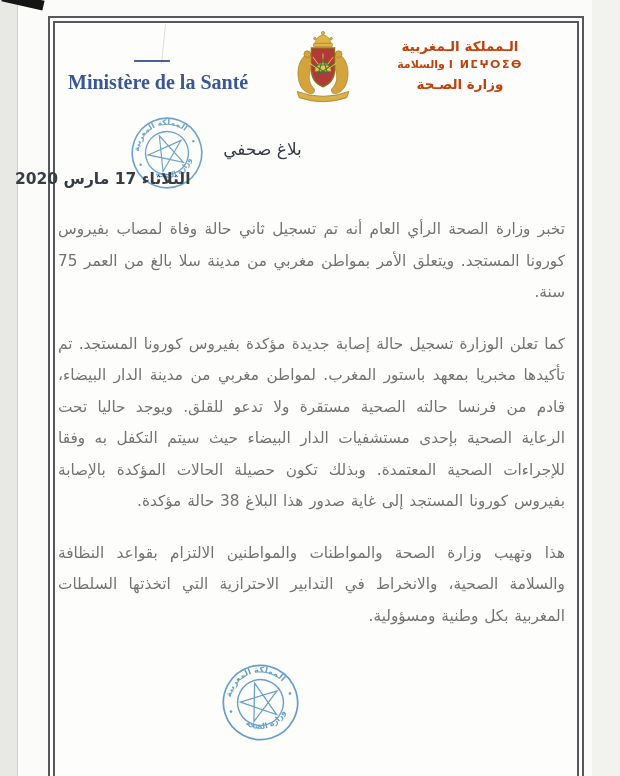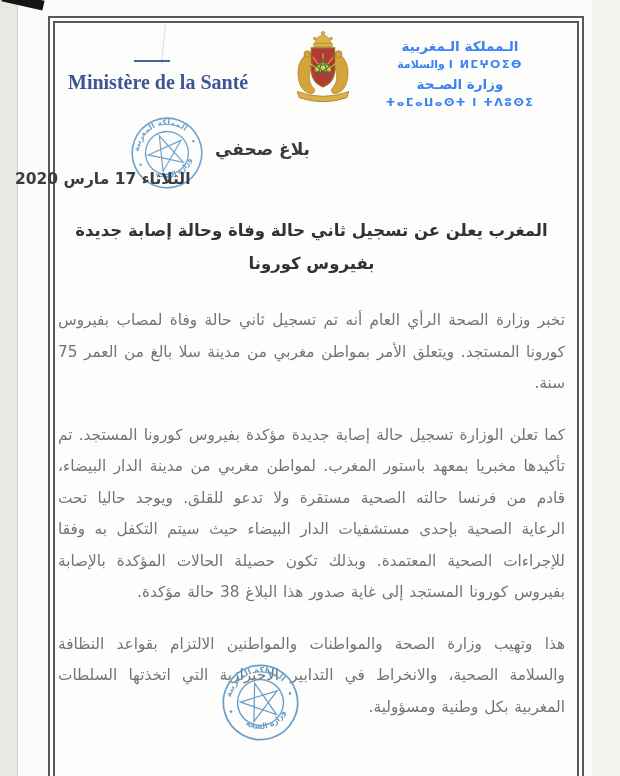--- a/index.html
+++ b/index.html
@@ -21,33 +21,33 @@
 
   
   .hdr-left{position:absolute;left:68px;top:52px;width:168px;text-align:center;color:#3b5694;
     font-family:"Liberation Serif",serif;font-weight:bold;}
   .hdr-left .l1{font-size:15px;letter-spacing:.6px;white-space:nowrap;}
   .hdr-left .rule{width:36px;height:2px;background:#4a63a0;margin:8px auto 9px;}
   .hdr-left .l2{font-size:20px;white-space:nowrap;}
 
   .coa{position:absolute;left:289px;top:29px;width:68px;height:84px;}
 
-  .hdr-right{position:absolute;right:55px;top:36px;width:210px;text-align:center;color:#3b82f6;direction:rtl;}
+  .hdr-right{position:absolute;right:55px;top:36px;width:210px;text-align:center;color:#c2410c;direction:rtl;}
   .hdr-right .ar{font-size:13.5px;font-weight:bold;line-height:20px;white-space:nowrap;}
   .hdr-right .tf{font-size:11px;font-weight:bold;letter-spacing:1.5px;line-height:18px;white-space:nowrap;direction:ltr;}
 
   
   .stamp{color:#5b97c7;opacity:.88;}
   .stamp-top{position:absolute;left:130px;top:116px;width:74px;height:74px;transform:rotate(-24deg);}
   .stamp-bottom{position:absolute;left:221px;top:663px;width:79px;height:79px;transform:rotate(-17deg);opacity:.92;}
   .stamp svg{width:100%;height:100%;display:block;}
 
   
   .content{position:absolute;left:58px;top:136px;width:507px;direction:rtl;}
-  .press-title{position:relative;left:-49px;text-align:center;font-size:17px;font-weight:bold;
+  .press-title{position:relative;left:-49px;text-align:center;font-size:17px;font-weight:normal;
     color:#363b42;line-height:26px;margin:0 0 5px;}
   .press-date{position:relative;left:-43px;text-align:left;font-size:15.5px;font-weight:bold;
     color:#383d44;line-height:24px;margin:2px 0 23px;}
   .headline{text-align:center;font-size:16.5px;font-weight:bold;color:#2e3339;line-height:33px;margin:0 0 25px;}
   .body-copy p{margin:0 0 20px;text-align:justify;font-size:15.3px;line-height:31.5px;color:#737373;word-spacing:1px;}
 </style>
 </head>
 <body>
 
 <div class="strip-left"></div>
@@ -97,21 +97,20 @@
     </g>
 
     <path d="M50,44 L42.4,67.5 L62.4,53 L37.6,53 L57.6,67.5 Z" fill="none" stroke="#2f7d3a" stroke-width="1.6"></path>
   </svg>
 </div>
 
 <div class="hdr-right">
   <div class="ar" dir="rtl">الـمملكة الـمغربية</div>
   <div class="tf">والسلامة ⵏ ⵍⵎⵖⵔⵉⴱ</div>
   <div class="ar" dir="rtl">وزارة الصـحة</div>
-  <div class="tf">ⵜⴰⵎⴰⵡⴰⵙⵜ ⵏ ⵜⴷⵓⵙⵉ</div>
 </div>
 
 <div class="stamp stamp-top">
   <svg viewBox="0 0 100 100">
     <defs>
       <path id="s1t" d="M 12,50 A 38,38 0 0 1 88,50"></path>
       <path id="s1b" d="M 16.5,50 A 33.5,33.5 0 0 0 83.5,50"></path>
     </defs>
     <circle cx="50" cy="50" r="47" fill="none" stroke="currentColor" stroke-width="2.2"></circle>
     <circle cx="50" cy="50" r="29" fill="none" stroke="currentColor" stroke-width="1.8"></circle>
@@ -123,21 +122,20 @@
     </text>
     <text font-size="10" fill="currentColor" font-weight="bold">
       <textPath href="#s1b" startOffset="50%" text-anchor="middle">وزارة الصحة</textPath>
     </text>
   </svg>
 </div>
 
 <div class="content">
   <p class="press-title" dir="rtl">بلاغ صحفي</p>
   <p class="press-date" dir="rtl">الثلاثاء 17 مارس 2020</p>
-  <p class="headline" dir="rtl">المغرب يعلن عن تسجيل ثاني حالة وفاة وحالة إصابة جديدة بفيروس كورونا</p>
   <div class="body-copy">
     <p dir="rtl">تخبر وزارة الصحة الرأي العام أنه تم تسجيل ثاني حالة وفاة لمصاب بفيروس كورونا المستجد. ويتعلق الأمر بمواطن مغربي من مدينة سلا بالغ من العمر 75 سنة.</p>
     <p dir="rtl">كما تعلن الوزارة تسجيل حالة إصابة جديدة مؤكدة بفيروس كورونا المستجد. تم تأكيدها مخبريا بمعهد باستور المغرب. لمواطن مغربي من مدينة الدار البيضاء، قادم من فرنسا حالته الصحية مستقرة ولا تدعو للقلق. ويوجد حاليا تحت الرعاية الصحية بإحدى مستشفيات الدار البيضاء حيث سيتم التكفل به وفقا للإجراءات الصحية المعتمدة. وبذلك تكون حصيلة الحالات المؤكدة بالإصابة بفيروس كورونا المستجد إلى غاية صدور هذا البلاغ 38 حالة مؤكدة.</p>
     <p dir="rtl">هذا وتهيب وزارة الصحة والمواطنات والمواطنين الالتزام بقواعد النظافة والسلامة الصحية، والانخراط في التدابير الاحترازية التي اتخذتها السلطات المغربية بكل وطنية ومسؤولية.</p>
   </div>
 </div>
 
 <div class="stamp stamp-bottom">
   <svg viewBox="0 0 100 100">
     <defs>

